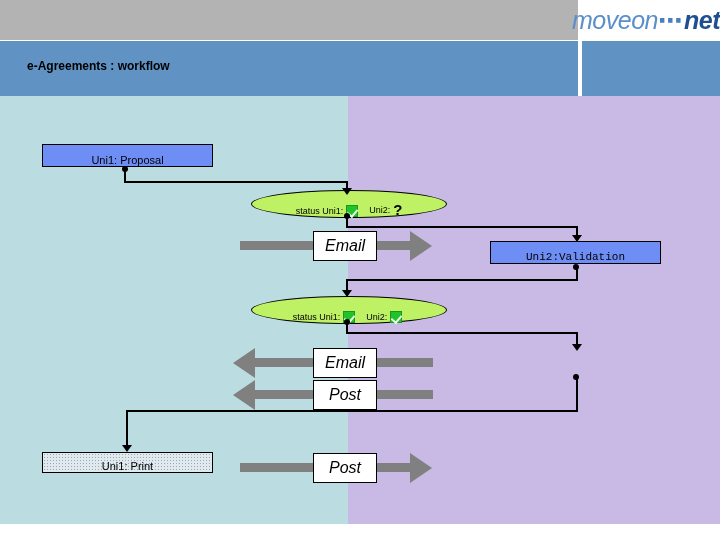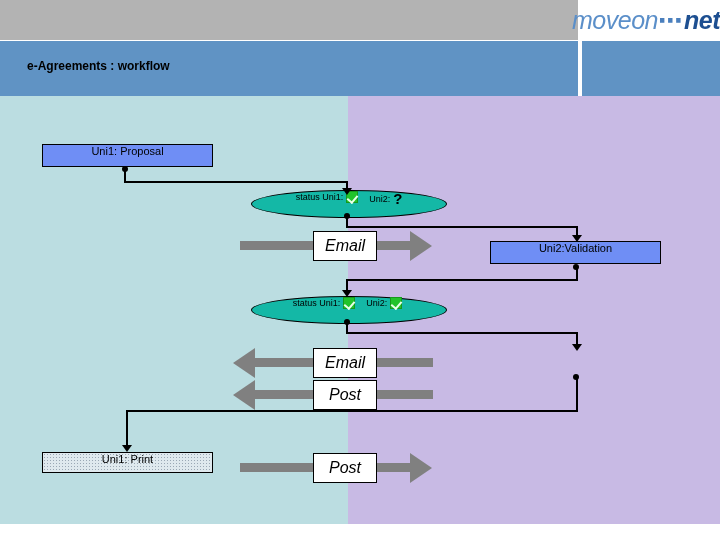--- a/index.html
+++ b/index.html
@@ -30,36 +30,36 @@
     font-size:12px;font-weight:bold;color:#000;white-space:nowrap;
   }
 
   
   .bg-left{position:absolute;left:0;top:96px;width:348px;height:444px;background:#bbdde1;}
   .bg-right{position:absolute;left:348px;top:96px;width:372px;height:444px;background:#c8bae4;}
 
   
   .node{
     position:absolute;border:1px solid #000;box-sizing:border-box;
-    display:flex;align-items:flex-start;justify-content:center;
+    display:flex;align-items:flex-end;justify-content:center;
     font-size:11px;color:#000;white-space:nowrap;
   }
   .node.solid{background:#6f8ef5;}
   .node.dotted{
     background:#dfe9ee;
     background-image:
       radial-gradient(#9aa8b5 0.6px, transparent 0.7px);
     background-size:3px 3px;
   }
 
   
   .ellipse{
-    position:absolute;background:#14b8a6;border:1px solid #000;
+    position:absolute;background:#bef264;border:1px solid #000;
     border-radius:50%;
-    display:flex;align-items:flex-start;justify-content:center;
+    display:flex;align-items:flex-end;justify-content:center;
     font-size:9px;color:#000;white-space:nowrap;box-sizing:border-box;
   }
   .ellipse .seg{display:inline-flex;align-items:center;}
   .chk{
     display:inline-block;width:12px;height:12px;background:#22c32a;
     position:relative;vertical-align:middle;margin:0 3px;
     border:1px solid #16991c;box-sizing:border-box;
   }
   .chk::after{
     content:"";position:absolute;left:2px;top:1px;width:5px;height:8px;
@@ -155,21 +155,21 @@
   <div class="fat-shaft" style="left:373px;top:390px;width:60px;"></div>
 
   <div class="fat-shaft" style="left:240px;top:463px;width:110px;"></div>
   <div class="fat-shaft" style="left:370px;top:463px;width:42px;"></div>
   <div class="fat-head right" style="left:410px;top:453px;"></div>
 
   <div class="node solid" style="left:42px;top:144px;width:171px;height:23px;">
     <span>Uni1: Proposal</span>
   </div>
 
-  <div class="node solid" style="left:490px;top:241px;width:171px;height:23px;">
+  <div class="node solid" style="left:490px;top:241px;width:171px;height:23px;font-family:Liberation Mono, monospace;">
     <span>Uni2:Validation</span>
   </div>
 
 
   <div class="node dotted" style="left:42px;top:452px;width:171px;height:21px;">
     <span>Uni1: Print</span>
   </div>
 
   <div class="ellipse" style="left:251px;top:190px;width:196px;height:28px;">
     <span class="seg">

